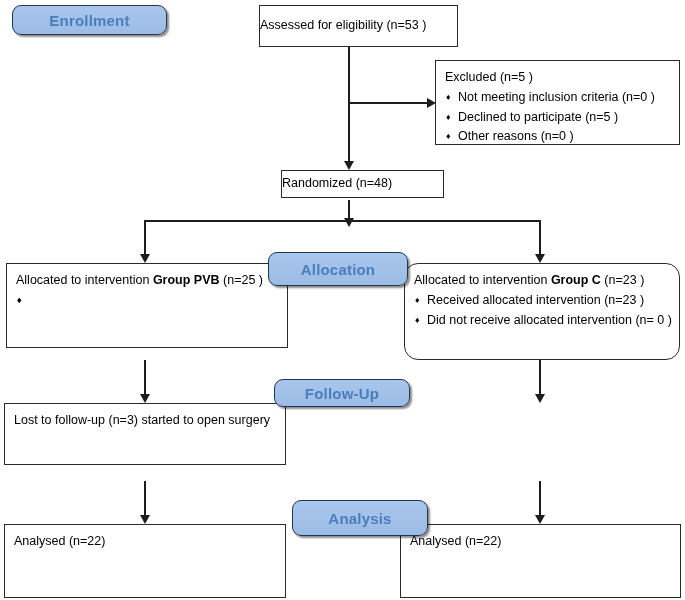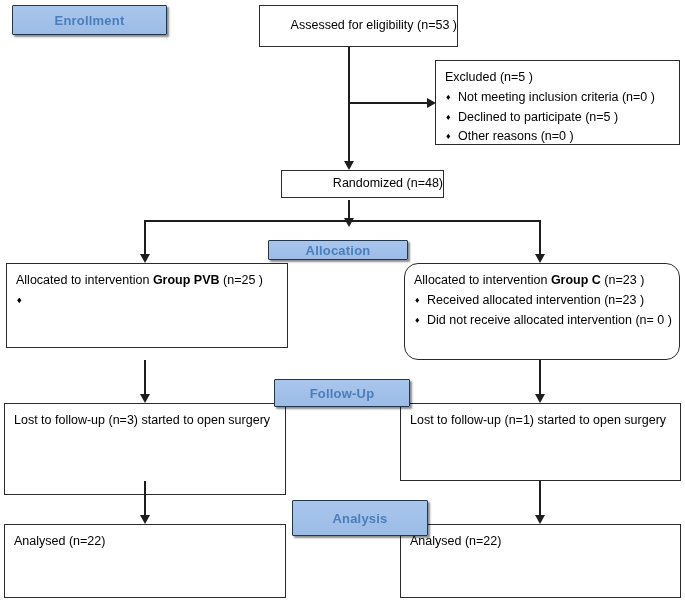--- a/index.html
+++ b/index.html
@@ -27,21 +27,21 @@
     border: 1px solid #2b2b2b;
     background: #ffffff;
     font-size: 12.5px;
     line-height: 1.55;
     color: #000000;
     padding: 7px 0 6px 9px;
   }
   .box.center {
     display: flex;
     align-items: center;
-    justify-content: flex-end;
+    justify-content: flex-start;
     padding: 0;
     text-align: center;
   }
   .box .line {
     white-space: nowrap;
   }
   .box .head {
     margin-bottom: 1px;
   }
 
@@ -59,25 +59,25 @@
     line-height: 19px;
   }
 
   b.grp { font-weight: bold; }
 
   
   .pill {
     position: absolute;
     box-sizing: border-box;
     border: 1px solid #21364f;
-    border-radius: 1px;
+    border-radius: 9px;
     background: linear-gradient(#a9c6ec, #9cbce6);
     box-shadow: 2px 2px 2px rgba(0,0,0,0.45);
     color: #4a7ebb;
-    font-size: 13px;
+    font-size: 15px;
     font-weight: bold;
     display: flex;
     align-items: center;
     justify-content: center;
     letter-spacing: .2px;
     z-index: 5;
   }
 
   
   .vline, .hline {
@@ -143,21 +143,21 @@
   </div>
 
   <div class="vline" style="left:348px; top:200px; height:22px;"></div>
   <div class="arrowhead down" style="left:344px; top:218px;"></div>
   <div class="hline" style="left:145px; top:220px; width:396px;"></div>
   <div class="vline" style="left:144px; top:220px; height:36px;"></div>
   <div class="arrowhead down" style="left:140px; top:254px;"></div>
   <div class="vline" style="left:539px; top:220px; height:36px;"></div>
   <div class="arrowhead down" style="left:535px; top:254px;"></div>
 
-  <div class="pill" style="left:268px; top:240px; width:140px; height:20px;">
+  <div class="pill" style="left:268px; top:252px; width:140px; height:34px;">
     <span>Allocation</span>
   </div>
 
   <div class="box" style="left:6px; top:263px; width:282px; height:85px;">
     <div class="line head">
       <span>Allocated to intervention </span><b class="grp">Group PVB</b><span> (n=25  )</span>
     </div>
     <div class="bullet">
       <span class="dia">♦</span>
     </div>
@@ -182,27 +182,24 @@
 
   <div class="vline" style="left:144px; top:360px; height:37px;"></div>
   <div class="arrowhead down" style="left:140px; top:394px;"></div>
   <div class="vline" style="left:539px; top:360px; height:37px;"></div>
   <div class="arrowhead down" style="left:535px; top:394px;"></div>
 
   <div class="pill" style="left:274px; top:379px; width:136px; height:28px;">
     <span>Follow-Up</span>
   </div>
 
-  <div class="box" style="left:4px; top:403px; width:282px; height:92px;">
+  <div class="box" style="left:4px; top:403px; width:282px; height:62px;">
     <div class="line">Lost to follow-up (n=3) started to open surgery</div>
   </div>
 
-  <div class="box" style="left:400px; top:403px; width:281px; height:78px;">
-    <div class="line">Lost to follow-up (n=1) started to open surgery</div>
-  </div>
 
   <div class="vline" style="left:144px; top:481px; height:37px;"></div>
   <div class="arrowhead down" style="left:140px; top:515px;"></div>
   <div class="vline" style="left:539px; top:481px; height:37px;"></div>
   <div class="arrowhead down" style="left:535px; top:515px;"></div>
 
   <div class="pill" style="left:292px; top:500px; width:136px; height:36px;">
     <span>Analysis</span>
   </div>
 

